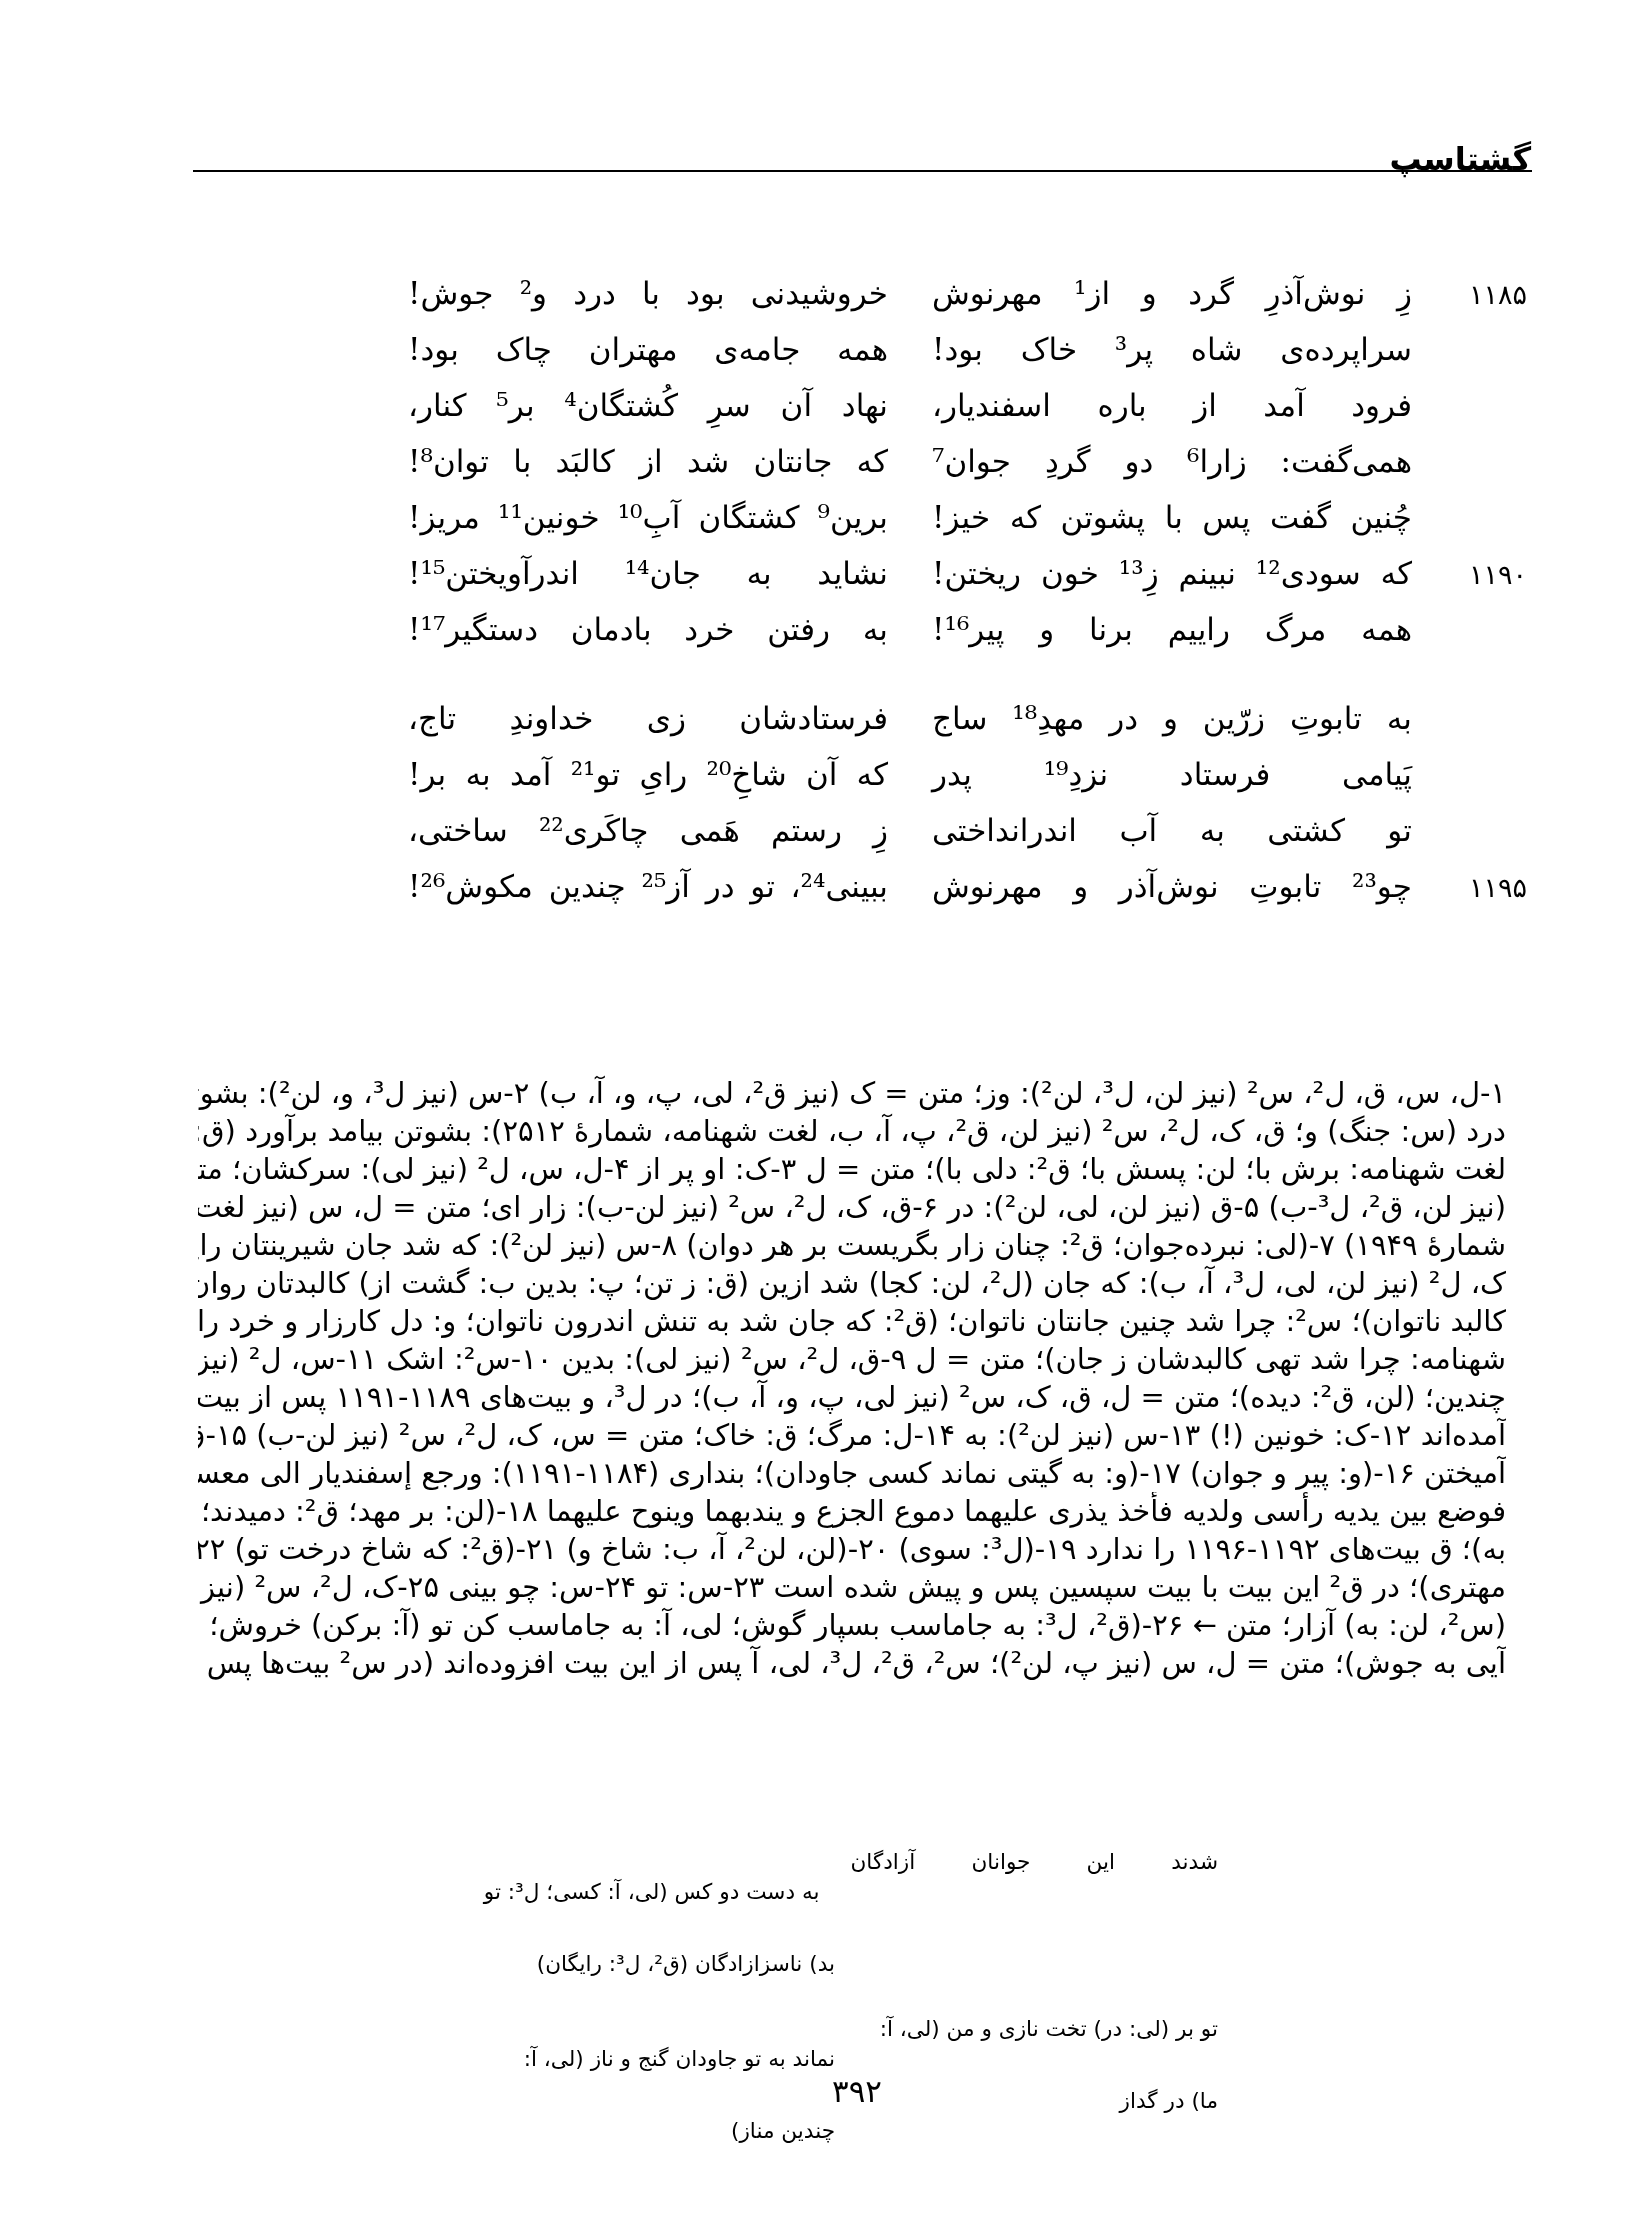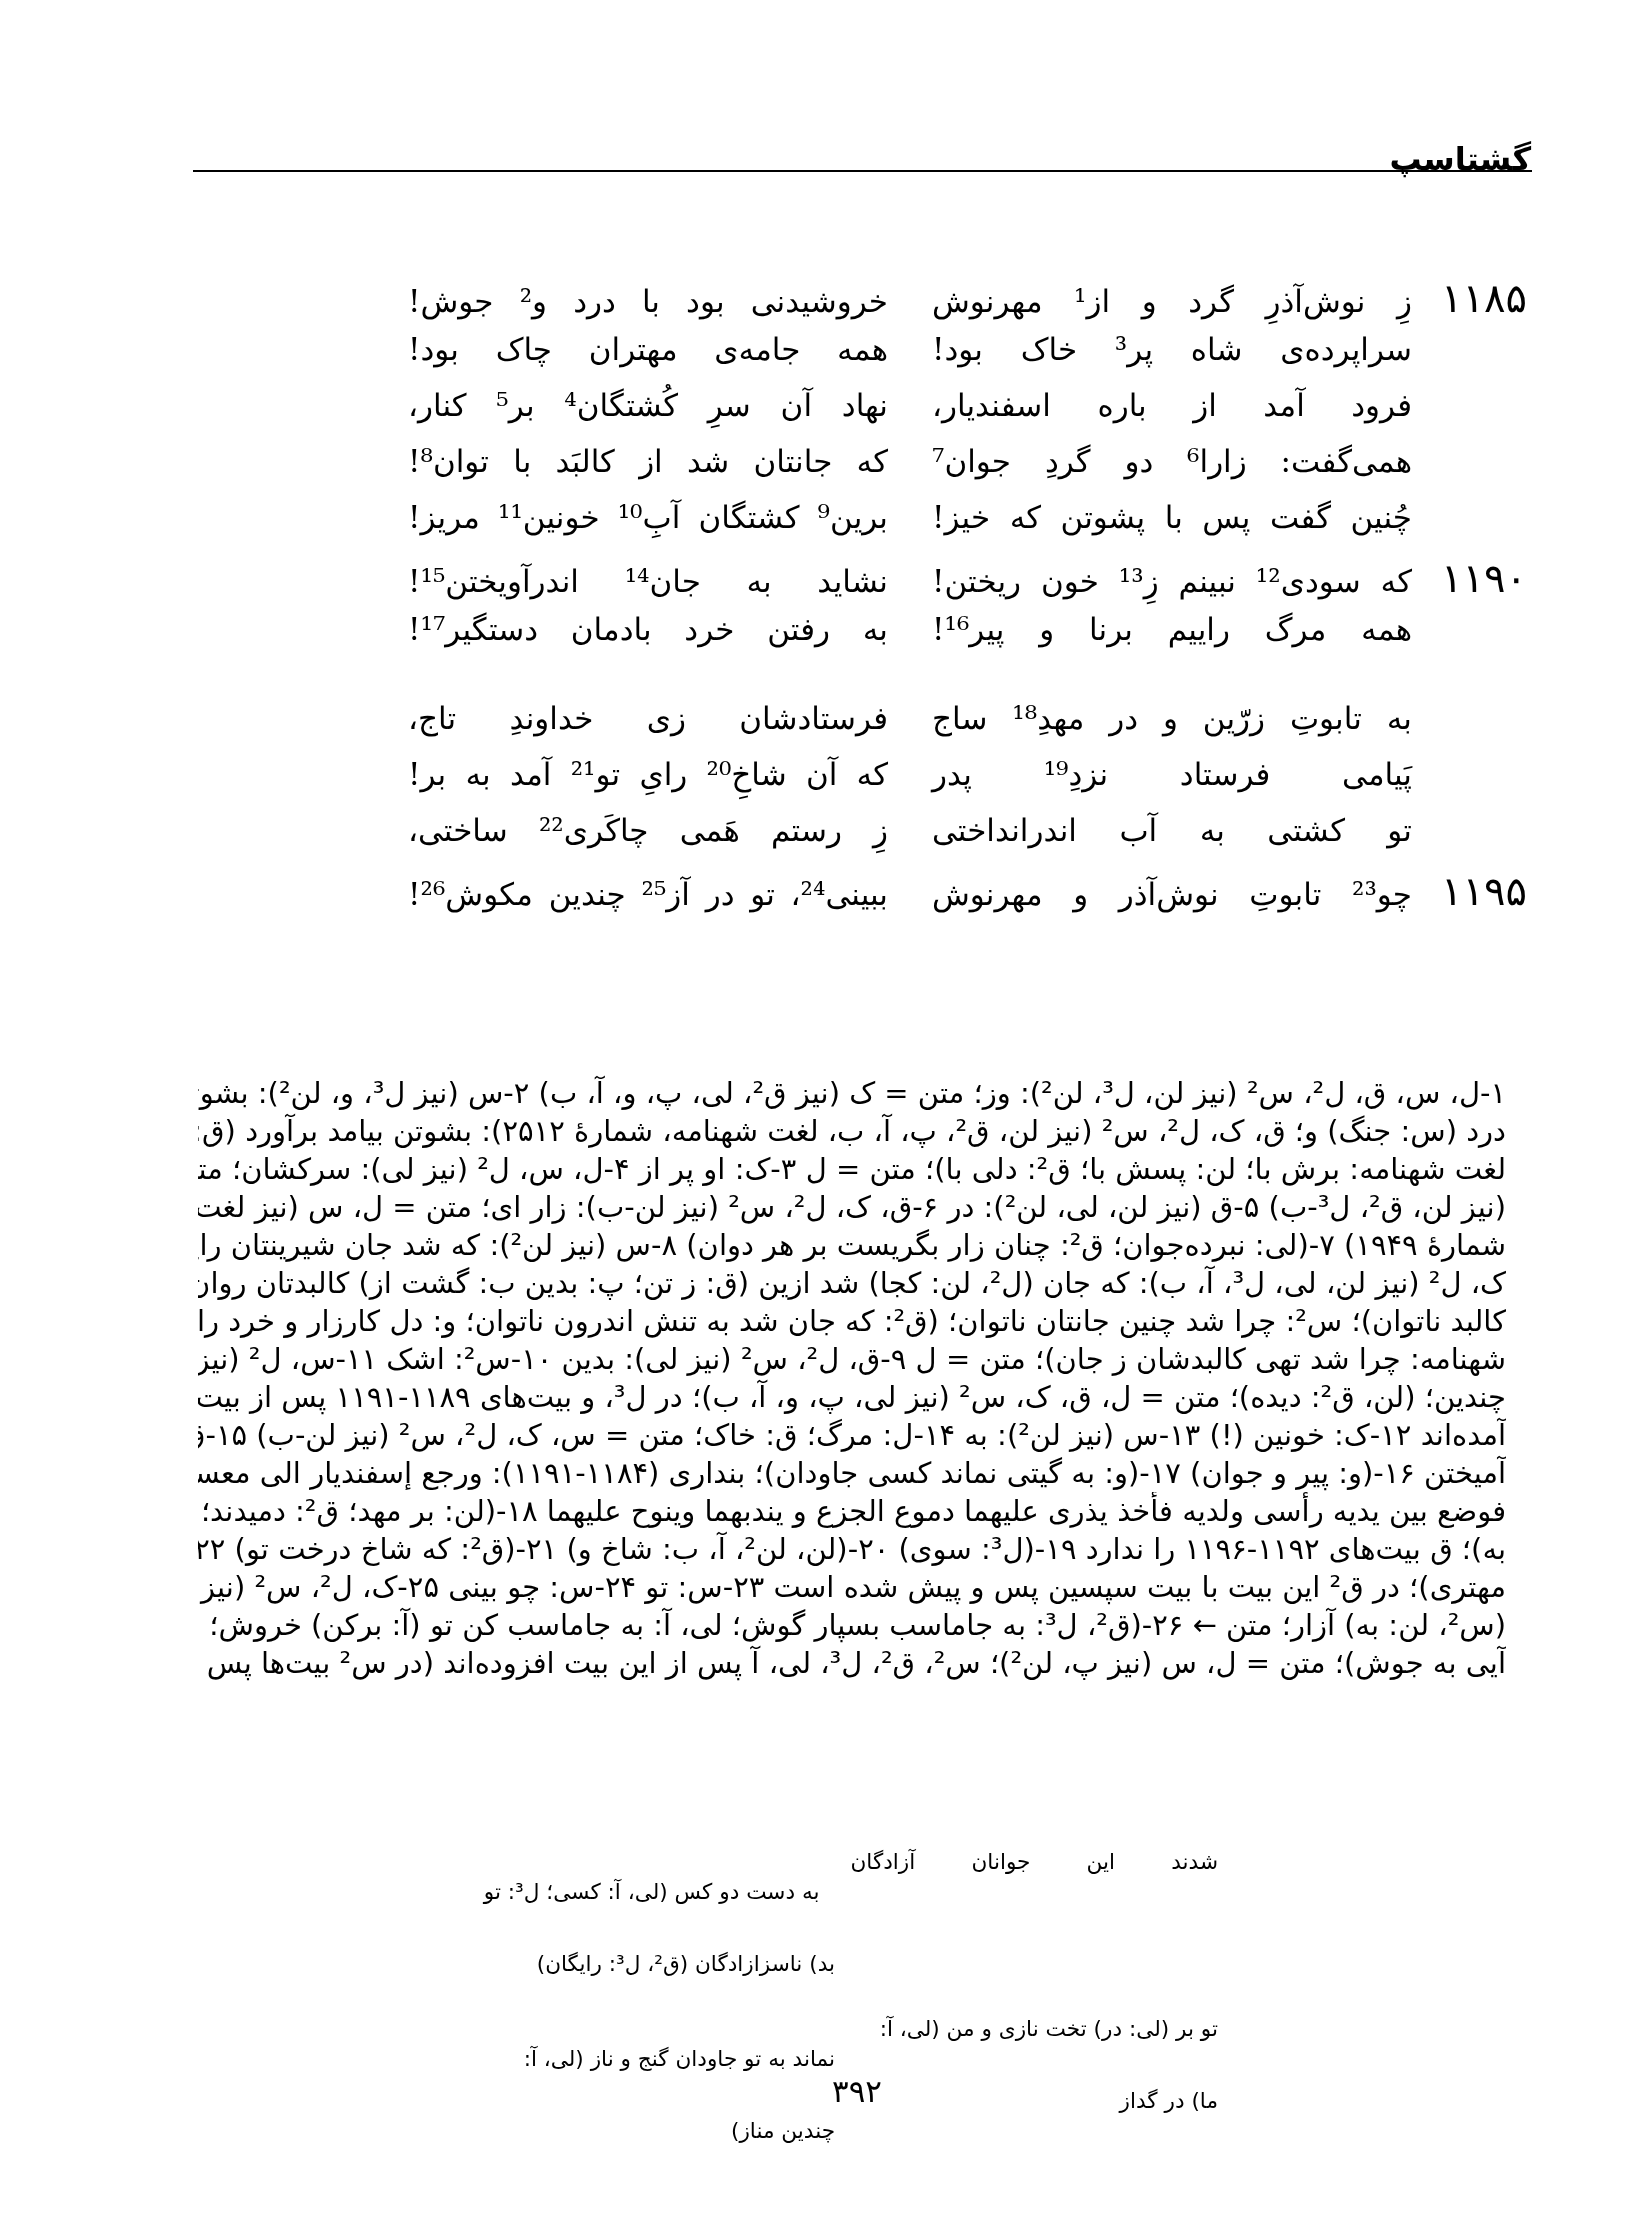--- a/index.html
+++ b/index.html
@@ -42,21 +42,21 @@
   .couplet {
     display: flex;
     flex-direction: row;
     align-items: baseline;
     height: 56px;
   }
   .couplet.gap-before { margin-top: 33px; }
   .verse-num {
     width: 115px;
     text-align: right;
-    font-size: 40px;
+    font-size: 27px;
     font-family: "DejaVu Serif", serif;
   }
   .hemistich {
     width: 480px;
     font-size: 31px;
     font-family: "DejaVu Serif", serif;
     text-align: justify;
     text-align-last: justify;
     white-space: nowrap;
   }

